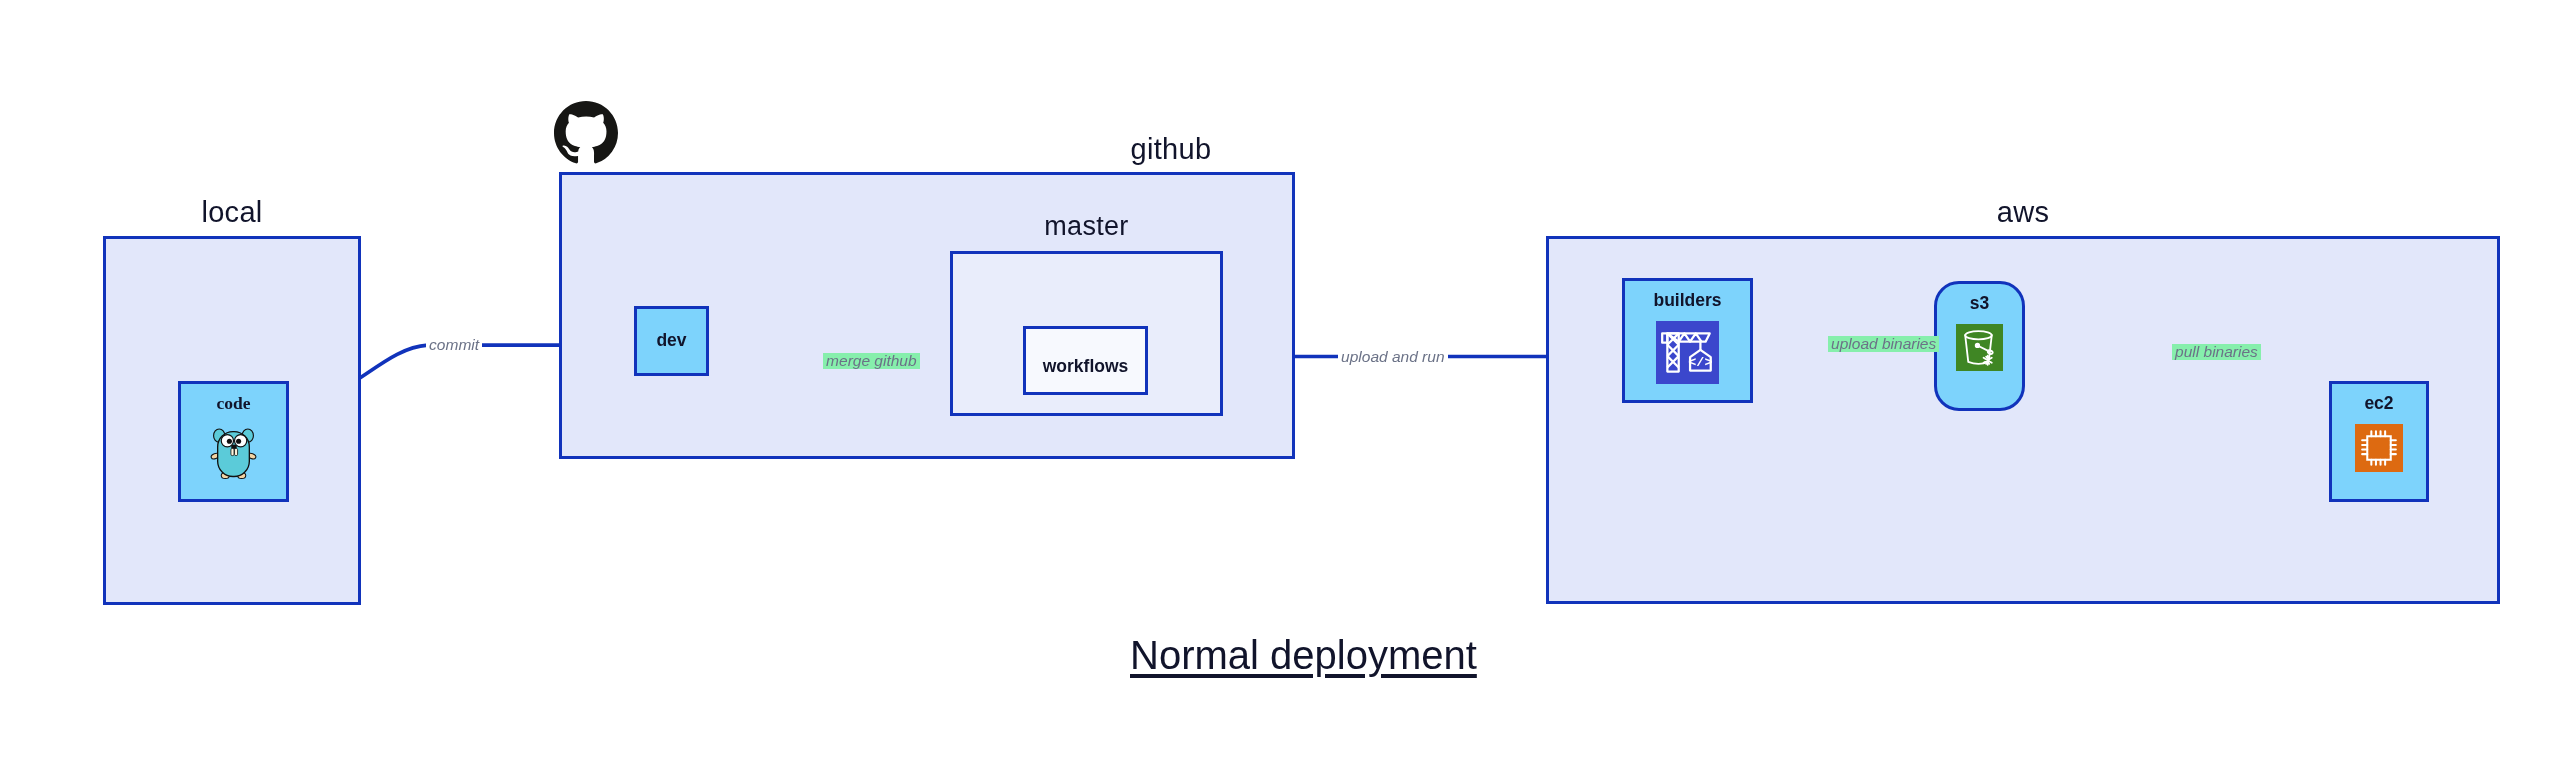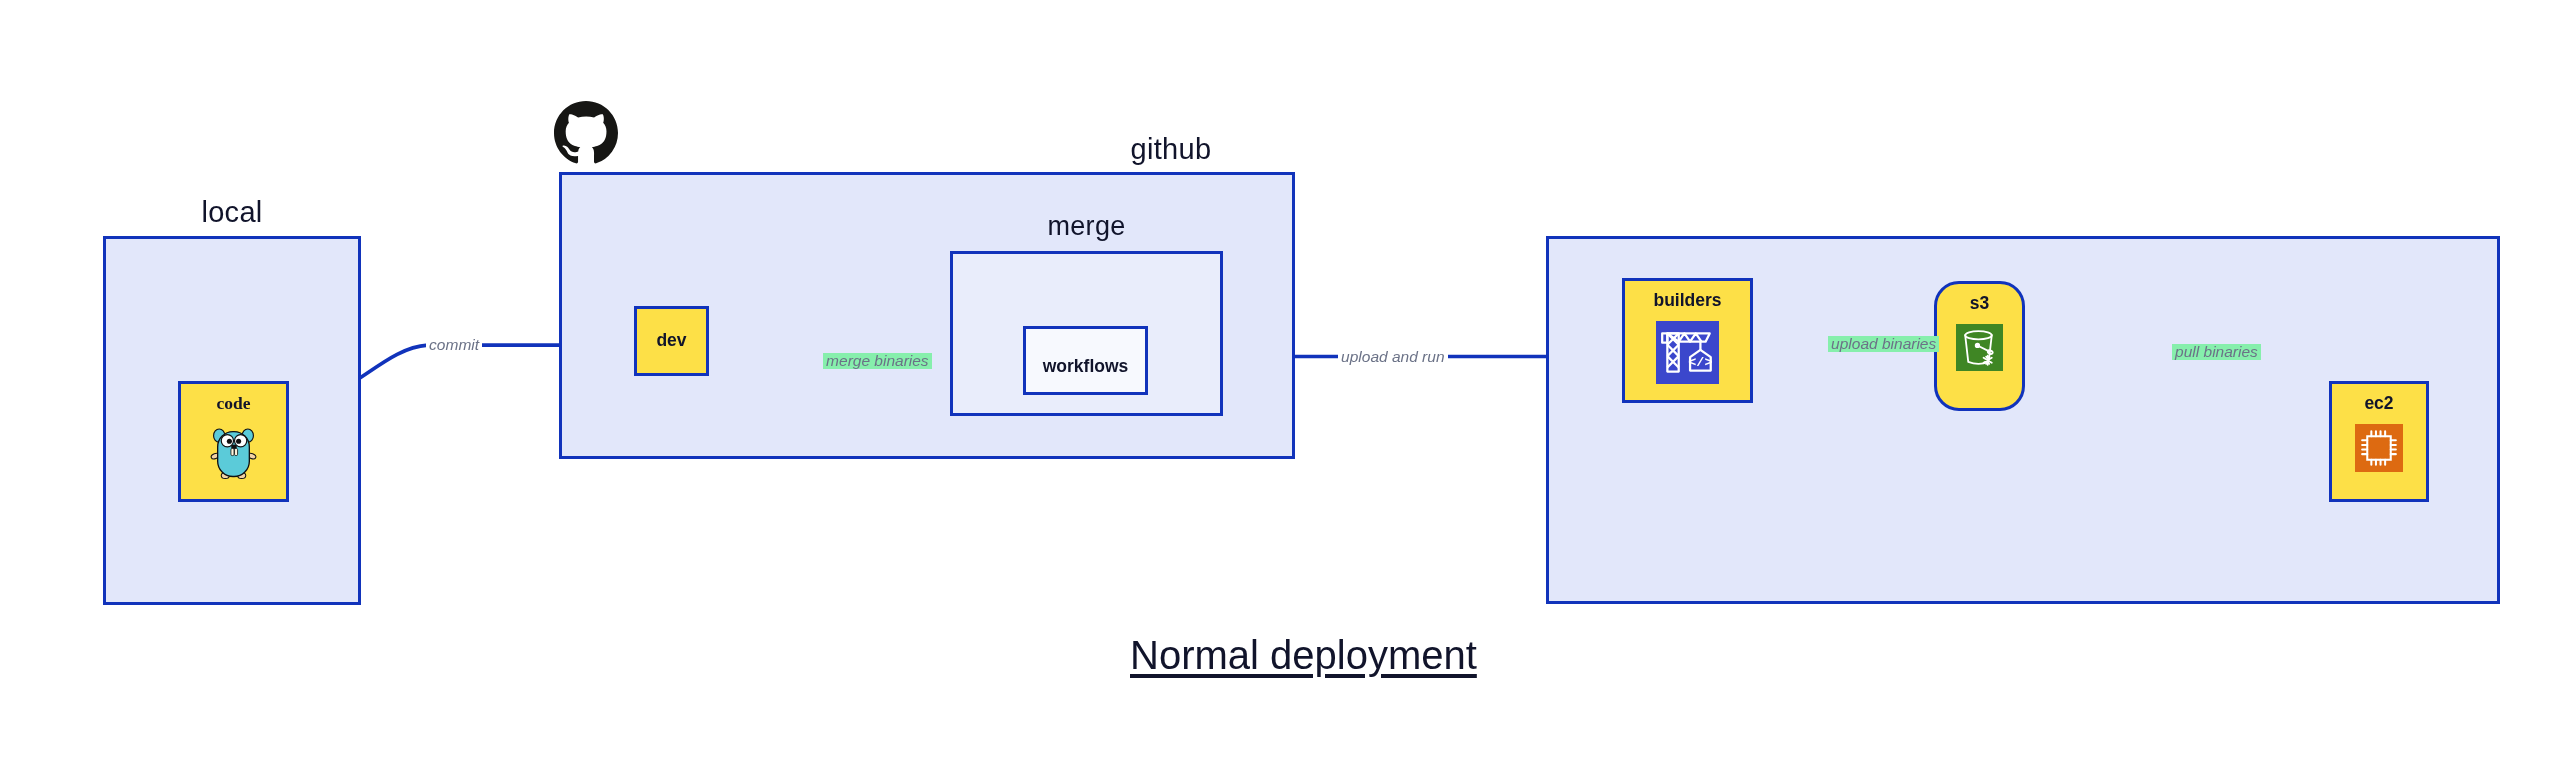--- a/index.html
+++ b/index.html
@@ -42,21 +42,21 @@
   .sub-box {
     position: absolute;
     background: #e9edfb;
     border: 3.6px solid #1133bb;
     box-sizing: border-box;
   }
 
   
   .node-box {
     position: absolute;
-    background: #fde047;
+    background: #7dd3fc;
     border: 3.6px solid #1133bb;
     box-sizing: border-box;
     display: flex;
     flex-direction: column;
     align-items: center;
   }
   .node-title {
     color: #11142b;
     font-size: 17.5px;
     font-weight: bold;
@@ -173,27 +173,28 @@
     </svg>
   </div>
 
   <div class="group-label" style="left:1068px; top:135px; width:206px;">github</div>
   <div class="group-box" style="left:559px; top:172px; width:736px; height:287px;"></div>
 
   <div class="node-box" style="left:634px; top:306px; width:75px; height:70px; justify-content:center;">
     <div class="node-title" style="margin-top:0;">dev</div>
   </div>
 
-  <div class="group-label" style="left:950px; top:213px; width:273px; font-size:27px;">merge</div>
+  <div class="group-label" style="left:950px; top:213px; width:273px; font-size:27px;">master</div>
   <div class="sub-box" style="left:950px; top:251px; width:273px; height:165px;"></div>
 
   <div class="node-box" style="left:1023px; top:326px; width:125px; height:69px; justify-content:center; background:#f7f9fe;">
     <div class="node-title" style="margin-top:12px;">workflows</div>
   </div>
 
+  <div class="group-label" style="left:1546px; top:198px; width:954px;">aws</div>
   <div class="group-box" style="left:1546px; top:236px; width:954px; height:368px;"></div>
 
   <div class="node-box" style="left:1622px; top:278px; width:131px; height:125px;">
     <div class="node-title">builders</div>
     <div class="node-icon">
       <svg width="63" height="63" viewBox="0 0 122 122">
         <rect x="0" y="0" width="122" height="122" fill="#3b47cc"></rect>
         <g fill="none" stroke="#ffffff" stroke-width="4.4" stroke-linejoin="round">
 
           <rect x="22" y="24" width="22" height="74"></rect>
@@ -245,21 +246,21 @@
           <path d="M32 24 L32 14 M41 24 L41 14 M50 24 L50 14 M59 24 L59 14"></path>
           <path d="M32 70 L32 80 M41 70 L41 80 M50 70 L50 80 M59 70 L59 80"></path>
           <path d="M24 32 L14 32 M24 41 L14 41 M24 50 L14 50 M24 59 L14 59"></path>
           <path d="M70 32 L80 32 M70 41 L80 41 M70 50 L80 50 M70 59 L80 59"></path>
         </g>
       </svg>
     </div>
   </div>
 
   <div class="edge-label on-white" style="left:426px; top:337px;">commit</div>
-  <div class="edge-label on-groupfill" style="left:823px; top:353px;">merge binaries</div>
+  <div class="edge-label on-groupfill" style="left:823px; top:353px;">merge github</div>
   <div class="edge-label on-white" style="left:1338px; top:349px;">upload and run</div>
   <div class="edge-label on-groupfill" style="left:1828px; top:336px;">upload binaries</div>
   <div class="edge-label on-groupfill" style="left:2172px; top:344px;">pull binaries</div>
 
   <div id="diagram-title" style="left:1130px; top:635px;">Normal deployment</div>
 
 </div>
 
 
 </body></html>

